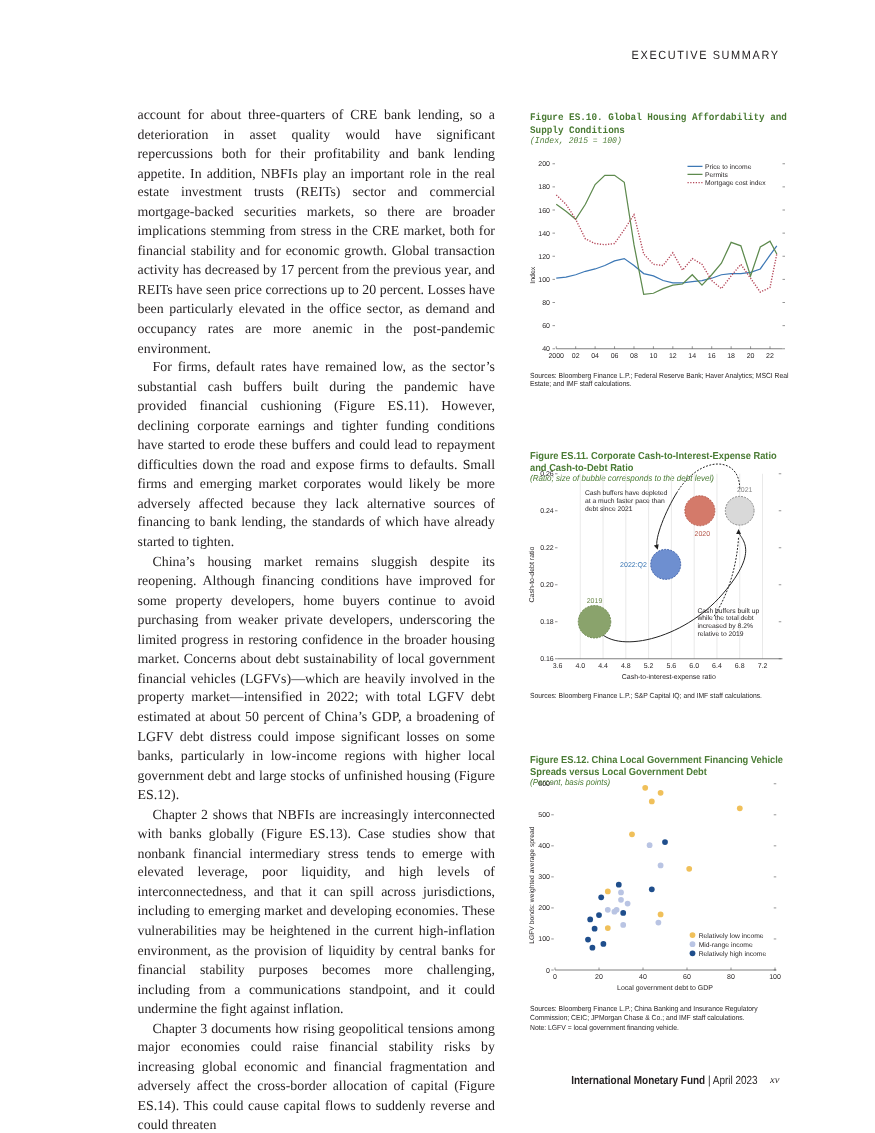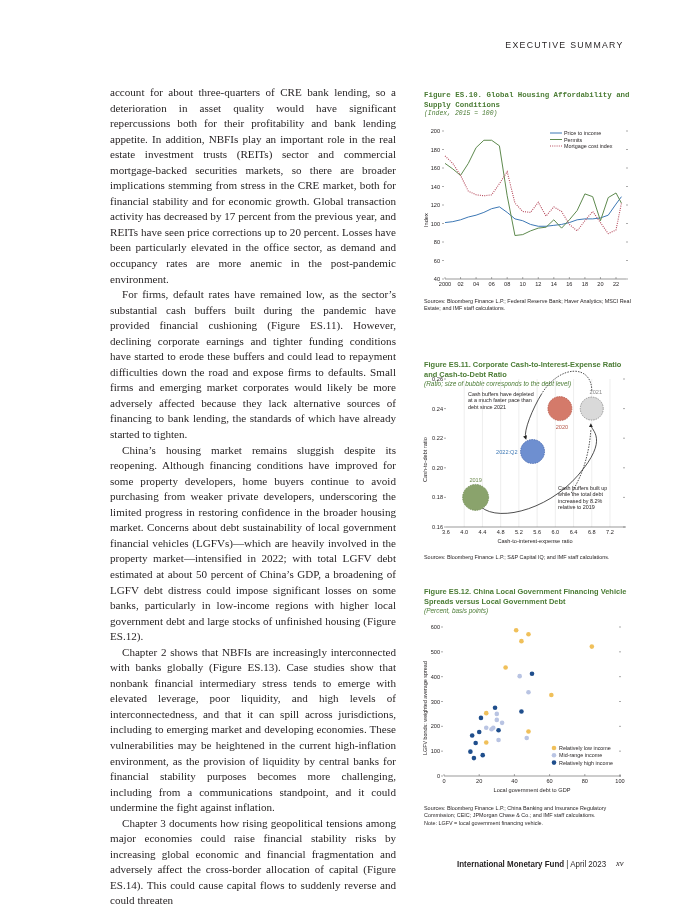--- a/index.html
+++ b/index.html
@@ -169,21 +169,21 @@
     <text x="48" y="38.6" font-size="5.4" fill="#231f20">debt since 2021</text>
     <text x="138" y="120" font-size="5.4" fill="#231f20">Cash buffers built up</text>
     <text x="138" y="126.3" font-size="5.4" fill="#231f20">while the total debt</text>
     <text x="138" y="132.6" font-size="5.4" fill="#231f20">increased by 8.2%</text>
     <text x="138" y="138.9" font-size="5.4" fill="#231f20">relative to 2019</text>
   </svg>
 <div class="fig" style="top:554px;">
   <div class="fig-src">Sources: Bloomberg Finance L.P.; S&amp;P Capital IQ; and IMF staff calculations.</div>
 </div>
 
-<div class="fig" style="top:587px;">
+<div class="fig" style="top:603px;">
   <div class="fig-title">Figure ES.12. China Local Government Financing Vehicle Spreads versus Local Government Debt</div>
   <div class="fig-sub">(Percent, basis points)</div>
 </div>
 <svg id="chart3" style="position:absolute;left:420px;top:620px;" width="220" height="180">
     <line x1="24" y1="156" x2="201" y2="156" stroke="#555" stroke-width="0.6"></line>
     <line x1="24" y1="156" x2="24" y2="154" stroke="#555" stroke-width="0.5"></line>
     <text x="24" y="163" font-size="5.6" text-anchor="middle" fill="#231f20">0</text>
     <line x1="59.2" y1="156" x2="59.2" y2="154" stroke="#555" stroke-width="0.5"></line>
     <text x="59.2" y="163" font-size="5.6" text-anchor="middle" fill="#231f20">20</text>
     <line x1="94.4" y1="156" x2="94.4" y2="154" stroke="#555" stroke-width="0.5"></line>

